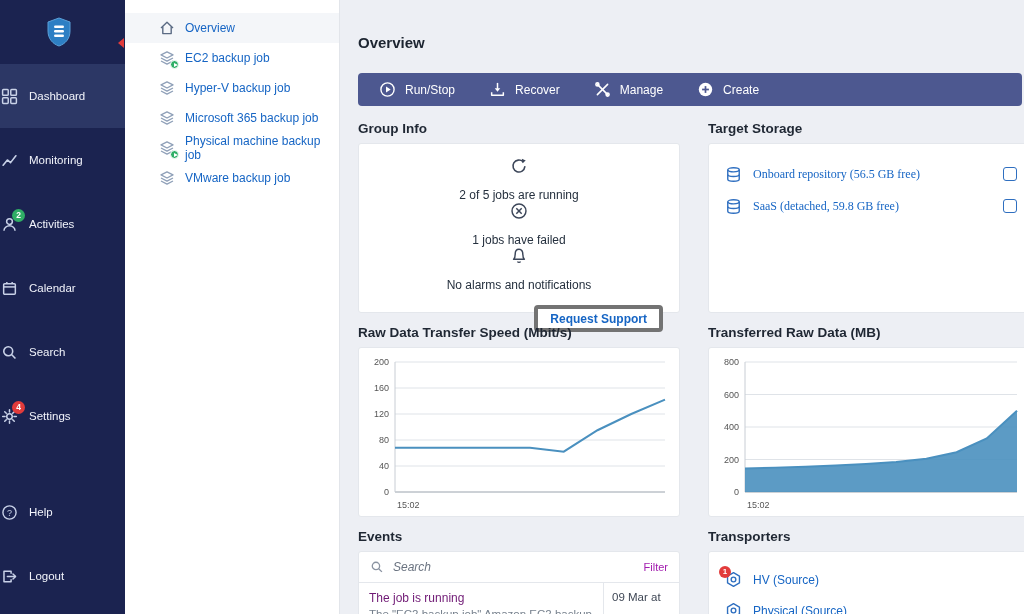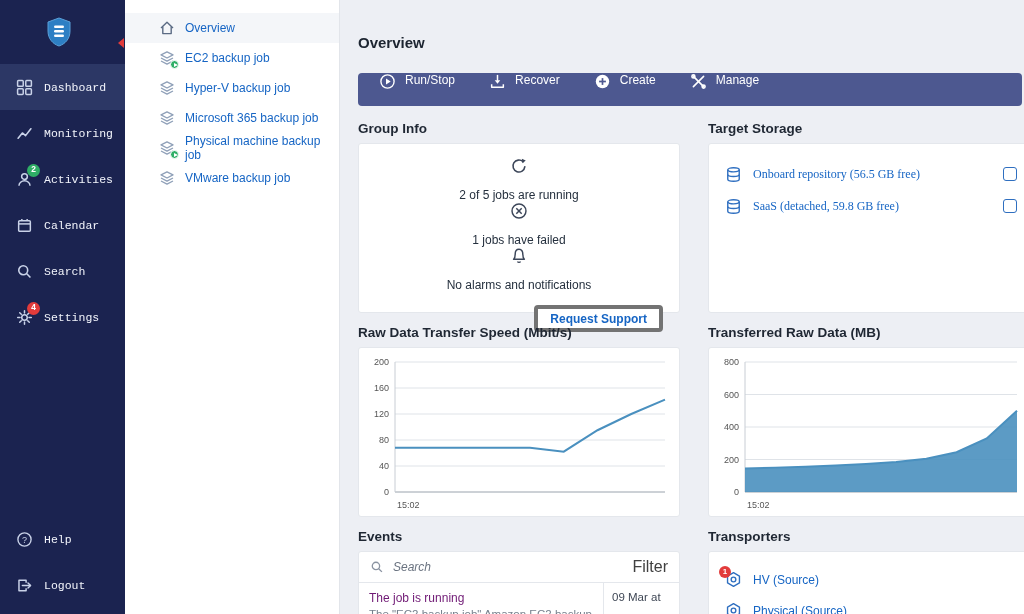--- a/index.html
+++ b/index.html
@@ -4,21 +4,21 @@
 <style>
   * { margin:0; padding:0; box-sizing:border-box; }
   body { font-family:"Liberation Sans", sans-serif; background:#fff; }
   .app { position:relative; width:1024px; height:614px; overflow:hidden; display:flex; background:#edeff4; }
 
   
   .sidebar { width:125px; background:#1b2350; color:#fff; flex:none; position:relative; display:flex; flex-direction:column; }
   .logo-wrap { height:64px; display:flex; align-items:center; padding-left:46px; }
   .collapse-marker { position:absolute; top:38px; right:1px; width:0; height:0;
       border-top:5px solid transparent; border-bottom:5px solid transparent; border-right:6px solid #e23b3b; cursor:pointer; }
-  .nav-item { height:46px; display:flex; align-items:center; gap:11px; padding-left:15px; font-size:11.5px; color:#f2f4fb; cursor:pointer;font-family:Liberation Mono, monospace; }
+  .nav-item { height:64px; display:flex; align-items:center; gap:11px; font-size:11.5px; color:#f2f4fb; cursor:pointer; }
   .nav-item.active { background:#2c3765; }
   .nav-icon { position:relative; width:18px; height:18px; color:#c9d2e8; flex:none; display:flex; align-items:center; justify-content:center; }
   .nav-icon svg { width:17px; height:17px; }
   .badge { position:absolute; top:-6px; right:-7px; min-width:13px; height:13px; border-radius:7px;
       font-size:8.5px; line-height:13px; text-align:center; color:#fff; padding:0 2px; font-weight:bold; }
   .badge.green { background:#2fae66; } .badge.red { background:#e23b3b; }
   .sidebar-bottom { margin-top:auto; padding-bottom:6px; }
 
   
   .joblist { width:215px; background:#fff; border-right:1px solid #e2e5ea; flex:none; padding-top:13px; }
@@ -29,21 +29,21 @@
   .job-item.active .jicon { color:#5b6b84; }
   .runbadge { position:absolute; right:-4px; bottom:-3px; width:9px; height:9px; border-radius:50%; background:#2fae66; border:1px solid #fff; }
   .runbadge:after { content:""; position:absolute; left:3px; top:2px; width:0; height:0;
       border-top:2.5px solid transparent; border-bottom:2.5px solid transparent; border-left:4px solid #fff; }
 
   
   .main { flex:1; padding:0 2px 0 18px; overflow:hidden; }
   .page-title { margin-top:34px; font-size:15px; font-weight:bold; color:#1c2430; }
   .toolbar { margin-top:22px; height:33px; background:#4d5890; border-radius:4px; display:flex; align-items:center; padding:0 4px; }
   .tbtn { background:transparent; border:none; color:#fff; font-size:12px; font-family:inherit;
-      display:flex; align-items:flex-start; gap:9px; padding:0 17px; height:100%; cursor:pointer; }
+      display:flex; align-items:center; gap:9px; padding:0 17px; height:100%; cursor:pointer; }
   .ticon { width:17px; height:17px; color:#fff; display:flex; }
   .ticon svg { width:17px; height:17px; }
 
   .cols { display:flex; gap:28px; }
   .col-l { width:322px; flex:none; }
   .col-r { width:324px; flex:none; }
   .sec-title { margin-top:15px; height:22px; font-size:13.5px; font-weight:600; color:#1f2733; }
   .cols.charts .sec-title, .cols.lower .sec-title { margin-top:12px; }
   .panel { background:#fff; border:1px solid #e4e7ec; border-radius:3px; }
 
@@ -65,21 +65,21 @@
 
   
   .chart-panel { height:170px; overflow:hidden; }
 
   
   .ev-panel { height:140px; }
   .ev-search { display:flex; align-items:center; gap:9px; height:31px; padding:0 11px; border-bottom:1px solid #e4e7ec; }
   .ev-search svg { width:14px; height:14px; color:#8a93a1; flex:none; }
   .ev-input { border:none; outline:none; flex:1; font-size:12px; font-style:italic; color:#333; font-family:inherit; background:transparent; }
   .ev-input::placeholder { color:#6a7380; font-style:italic; }
-  .ev-filter { font-size:16px; color:#404040; cursor:pointer; }
+  .ev-filter { font-size:11px; color:#a21caf; cursor:pointer; }
   .ev-row { display:flex; min-height:52px; }
   .ev-cell-main { flex:1; padding:8px 10px; overflow:hidden; }
   .ev-line1 { font-size:12px; color:#701a75; white-space:nowrap; overflow:hidden; }
   .ev-line2 { margin-top:3px; font-size:11.5px; color:#76808d; white-space:nowrap; overflow:hidden; }
   .ev-cell-date { width:76px; flex:none; border-left:1px solid #e4e7ec; padding:8px 8px; font-size:11.5px; color:#3e4654; white-space:nowrap; overflow:hidden; }
 
   
   .tr-panel { height:140px; padding:12px 16px; }
   .tr-row { display:flex; align-items:center; gap:11px; height:31px; }
   .tr-icon { position:relative; width:17px; height:17px; color:#2f6fc0; flex:none; display:flex; }
@@ -342,32 +342,32 @@
         <span class="ticon">
             <svg viewBox="0 0 16 16">
               <use href="#i-download"></use>
             </svg>
           </span>
         <span>Recover</span>
       </button>
       <button class="tbtn">
         <span class="ticon">
             <svg viewBox="0 0 16 16">
-              <use href="#i-pluscircle"></use>
-            </svg>
-          </span>
-        <span>Create</span>
+              <use href="#i-tools"></use>
+            </svg>
+          </span>
+        <span>Manage</span>
       </button>
       <button class="tbtn">
         <span class="ticon">
             <svg viewBox="0 0 16 16">
-              <use href="#i-tools"></use>
-            </svg>
-          </span>
-        <span>Manage</span>
+              <use href="#i-pluscircle"></use>
+            </svg>
+          </span>
+        <span>Create</span>
       </button>
     </div>
 
     <div class="cols">
       <section class="col-l">
         <div class="sec-title">Group Info</div>
         <div class="panel gi-panel">
           <div class="gi-row">
             <span class="gi-icon">
                 <svg viewBox="0 0 16 16">

